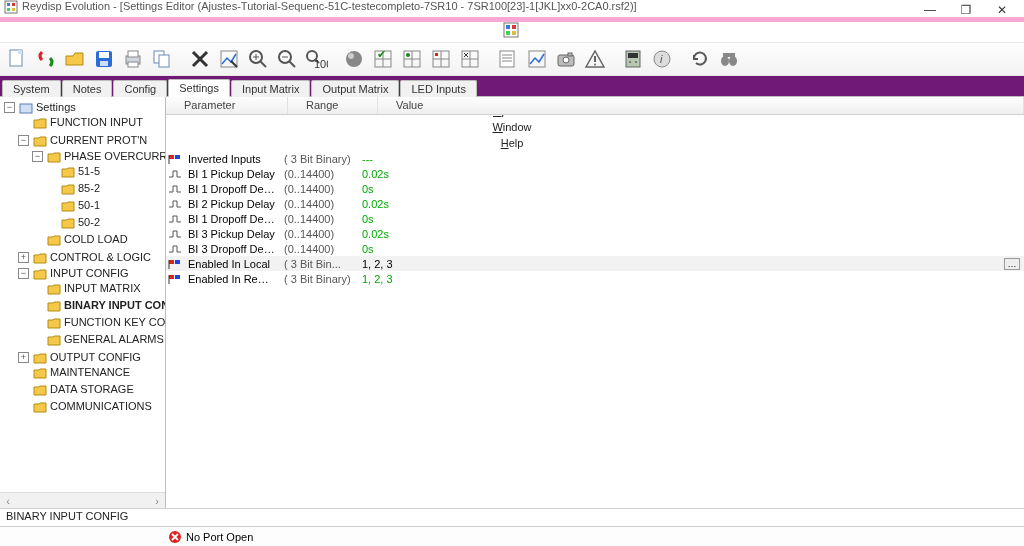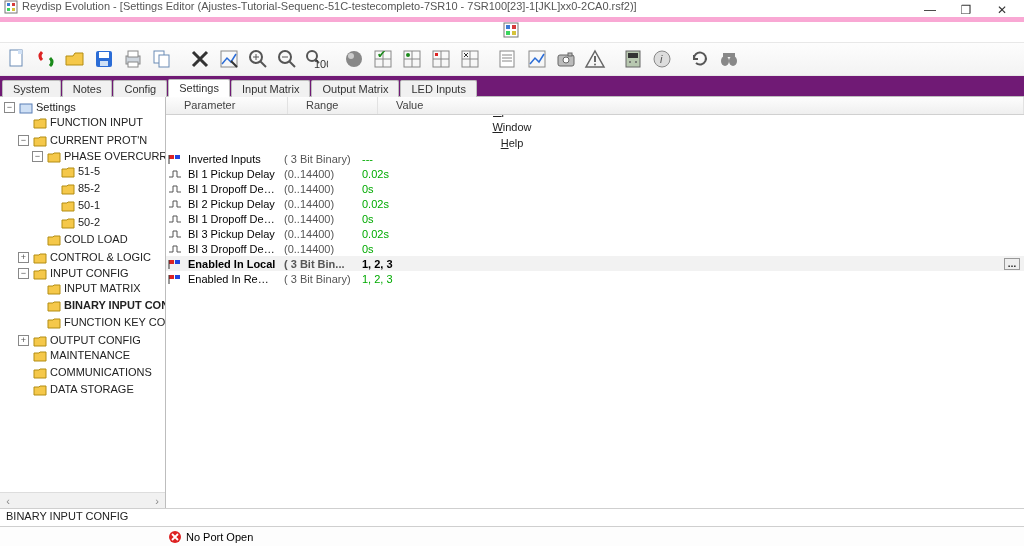--- a/index.html
+++ b/index.html
@@ -30,21 +30,21 @@
   .fld { width: 14px; height: 12px; display: inline-block; }
   .bold { font-weight: 700; }
   .tree-scroll { position: absolute; bottom: 0; left: 0; right: 0; height: 16px; background: #f1f1f1; border-top: 1px solid #ddd; display: flex; }
   .tree-scroll .arrow { width: 16px; display: flex; align-items: center; justify-content: center; color: #888; }
   .tree-scroll .track { flex: 1; }
   .grid { flex: 1; display: flex; flex-direction: column; min-width: 0; }
   .ghead { height: 18px; display: flex; border-bottom: 1px solid #d0d0d0; background: linear-gradient(#fdfdfd,#efefef); }
   .ghead .col { padding: 2px 6px; border-right: 1px solid #e2e2e2; color: #444; margin-left: 12px; }
   .gbody { flex: 1; overflow: auto; margin-top: 36px; }
   .grow { height: 15px; display: flex; align-items: center; padding-left: 2px; }
-  .grow.sel { background: #f2f2f2; font-weight: 700; }
+  .grow.sel { background: #f2f2f2; font-weight: 400; }
   .grow .ic { width: 14px; height: 12px; margin-right: 2px; display: inline-flex; align-items: center; justify-content: center; }
   .gcell { padding: 0 4px; overflow: hidden; text-overflow: ellipsis; white-space: nowrap; }
   .gval { color: #0a0; }
   .gval.black { color: #000; }
   .grow .ell { margin-left: auto; margin-right: 4px; width: 16px; height: 12px; border: 1px solid #999; background: #eee; font-size: 9px; display: flex; align-items: center; justify-content: center; }
   .bottombar { height: 18px; border-top: 1px solid #cfcfcf; padding: 1px 6px; color: #222; background: #fff; }
   .statusbar { height: 20px; border-top: 1px solid #cfcfcf; display: flex; align-items: center; padding: 0 4px; gap: 4px; background: #fdfdfd; }
   .statusbar .spacer { width: 160px; }
   svg { display: block; }
 </style>
@@ -371,20 +371,27 @@
                     </svg>
                     <span>BINARY INPUT CONFIG</span>
                   </span></li>
               <li><span class="row">
                     <span class="tw none"></span>
                     <svg class="fld" width="14" height="12">
                       <path d="M1 3 h5 l1 -1 h6 v9 h-12 z" fill="#f5c84a" stroke="#b38d12"></path>
                     </svg>
                     <span>FUNCTION KEY CONFIG</span>
                   </span></li>
+              <li><span class="row">
+                    <span class="tw none"></span>
+                    <svg class="fld" width="14" height="12">
+                      <path d="M1 3 h5 l1 -1 h6 v9 h-12 z" fill="#f5c84a" stroke="#b38d12"></path>
+                    </svg>
+                    <span>GENERAL ALARMS</span>
+                  </span></li>
             </ul>
           </li>
           <li><span class="row">
                 <span class="tw">+</span>
                 <svg class="fld" width="14" height="12">
                   <path d="M1 3 h5 l1 -1 h6 v9 h-12 z" fill="#f5c84a" stroke="#b38d12"></path>
                 </svg>
                 <span>OUTPUT CONFIG</span>
               </span></li>
           <li><span class="row">
@@ -392,28 +399,28 @@
                 <svg class="fld" width="14" height="12">
                   <path d="M1 3 h5 l1 -1 h6 v9 h-12 z" fill="#f5c84a" stroke="#b38d12"></path>
                 </svg>
                 <span>MAINTENANCE</span>
               </span></li>
           <li><span class="row">
                 <span class="tw none"></span>
                 <svg class="fld" width="14" height="12">
                   <path d="M1 3 h5 l1 -1 h6 v9 h-12 z" fill="#f5c84a" stroke="#b38d12"></path>
                 </svg>
+                <span>DATA STORAGE</span>
+              </span></li>
+          <li><span class="row">
+                <span class="tw none"></span>
+                <svg class="fld" width="14" height="12">
+                  <path d="M1 3 h5 l1 -1 h6 v9 h-12 z" fill="#f5c84a" stroke="#b38d12"></path>
+                </svg>
                 <span>COMMUNICATIONS</span>
-              </span></li>
-          <li><span class="row">
-                <span class="tw none"></span>
-                <svg class="fld" width="14" height="12">
-                  <path d="M1 3 h5 l1 -1 h6 v9 h-12 z" fill="#f5c84a" stroke="#b38d12"></path>
-                </svg>
-                <span>DATA STORAGE</span>
               </span></li>
         </ul>
       </li>
     </ul>
     <div class="tree-scroll">
       <div class="arrow">‹</div>
         <div class="track"></div>
         <div class="arrow">›</div>
     </div>
   </div>

